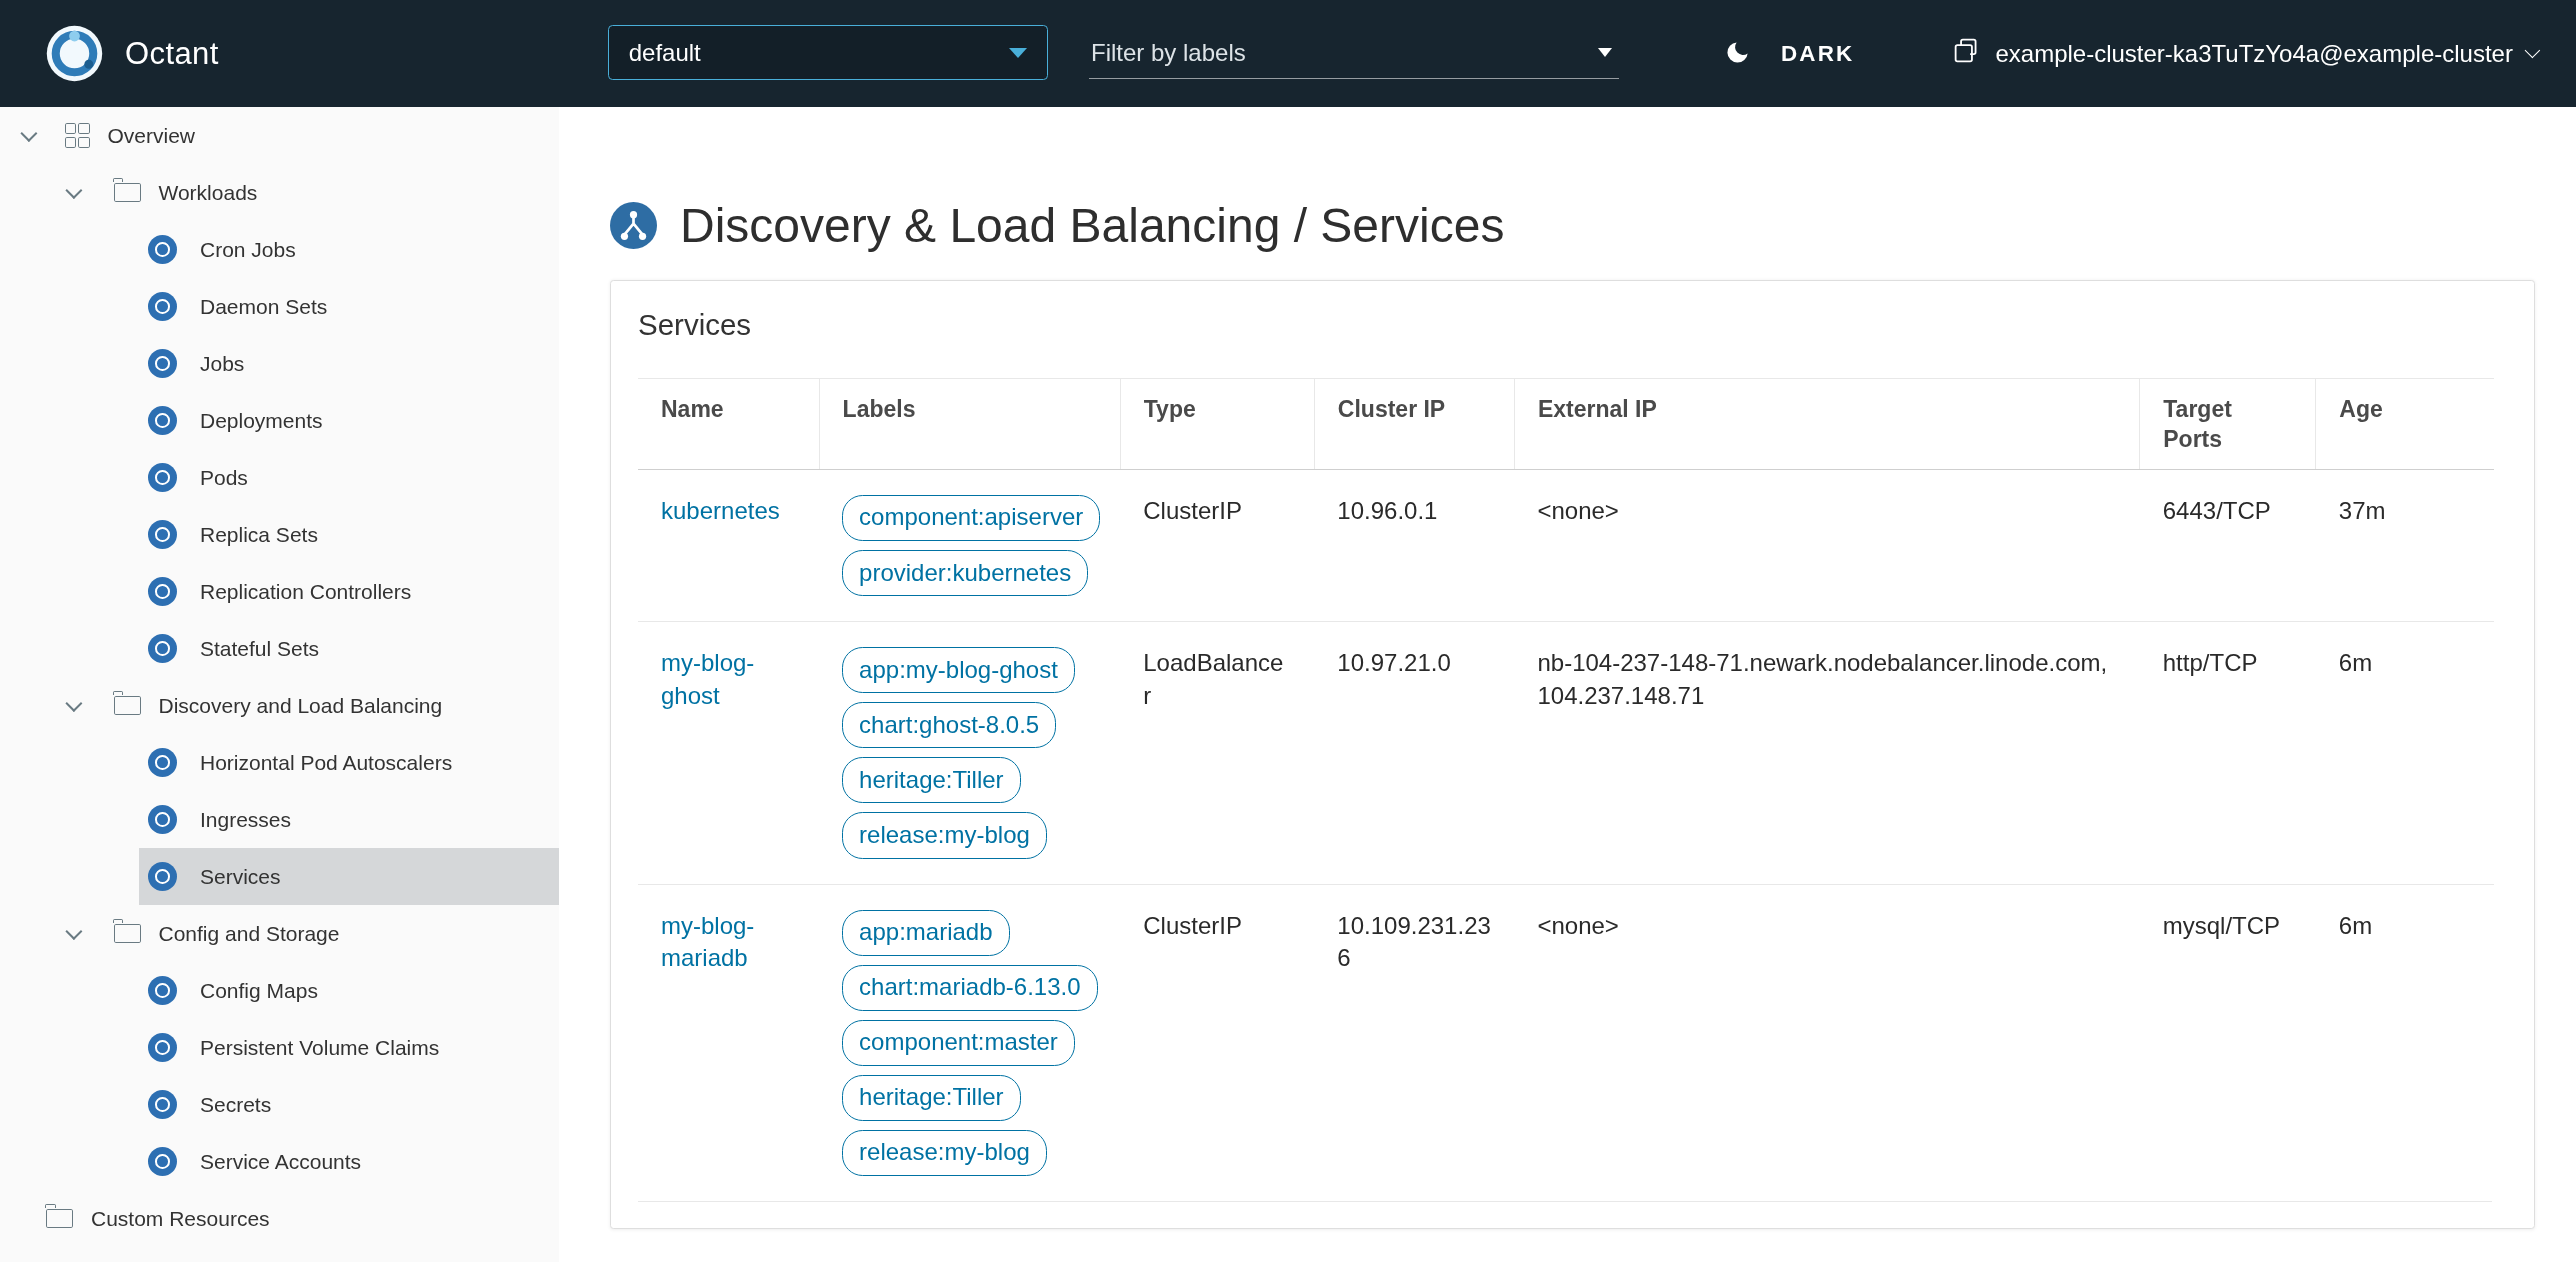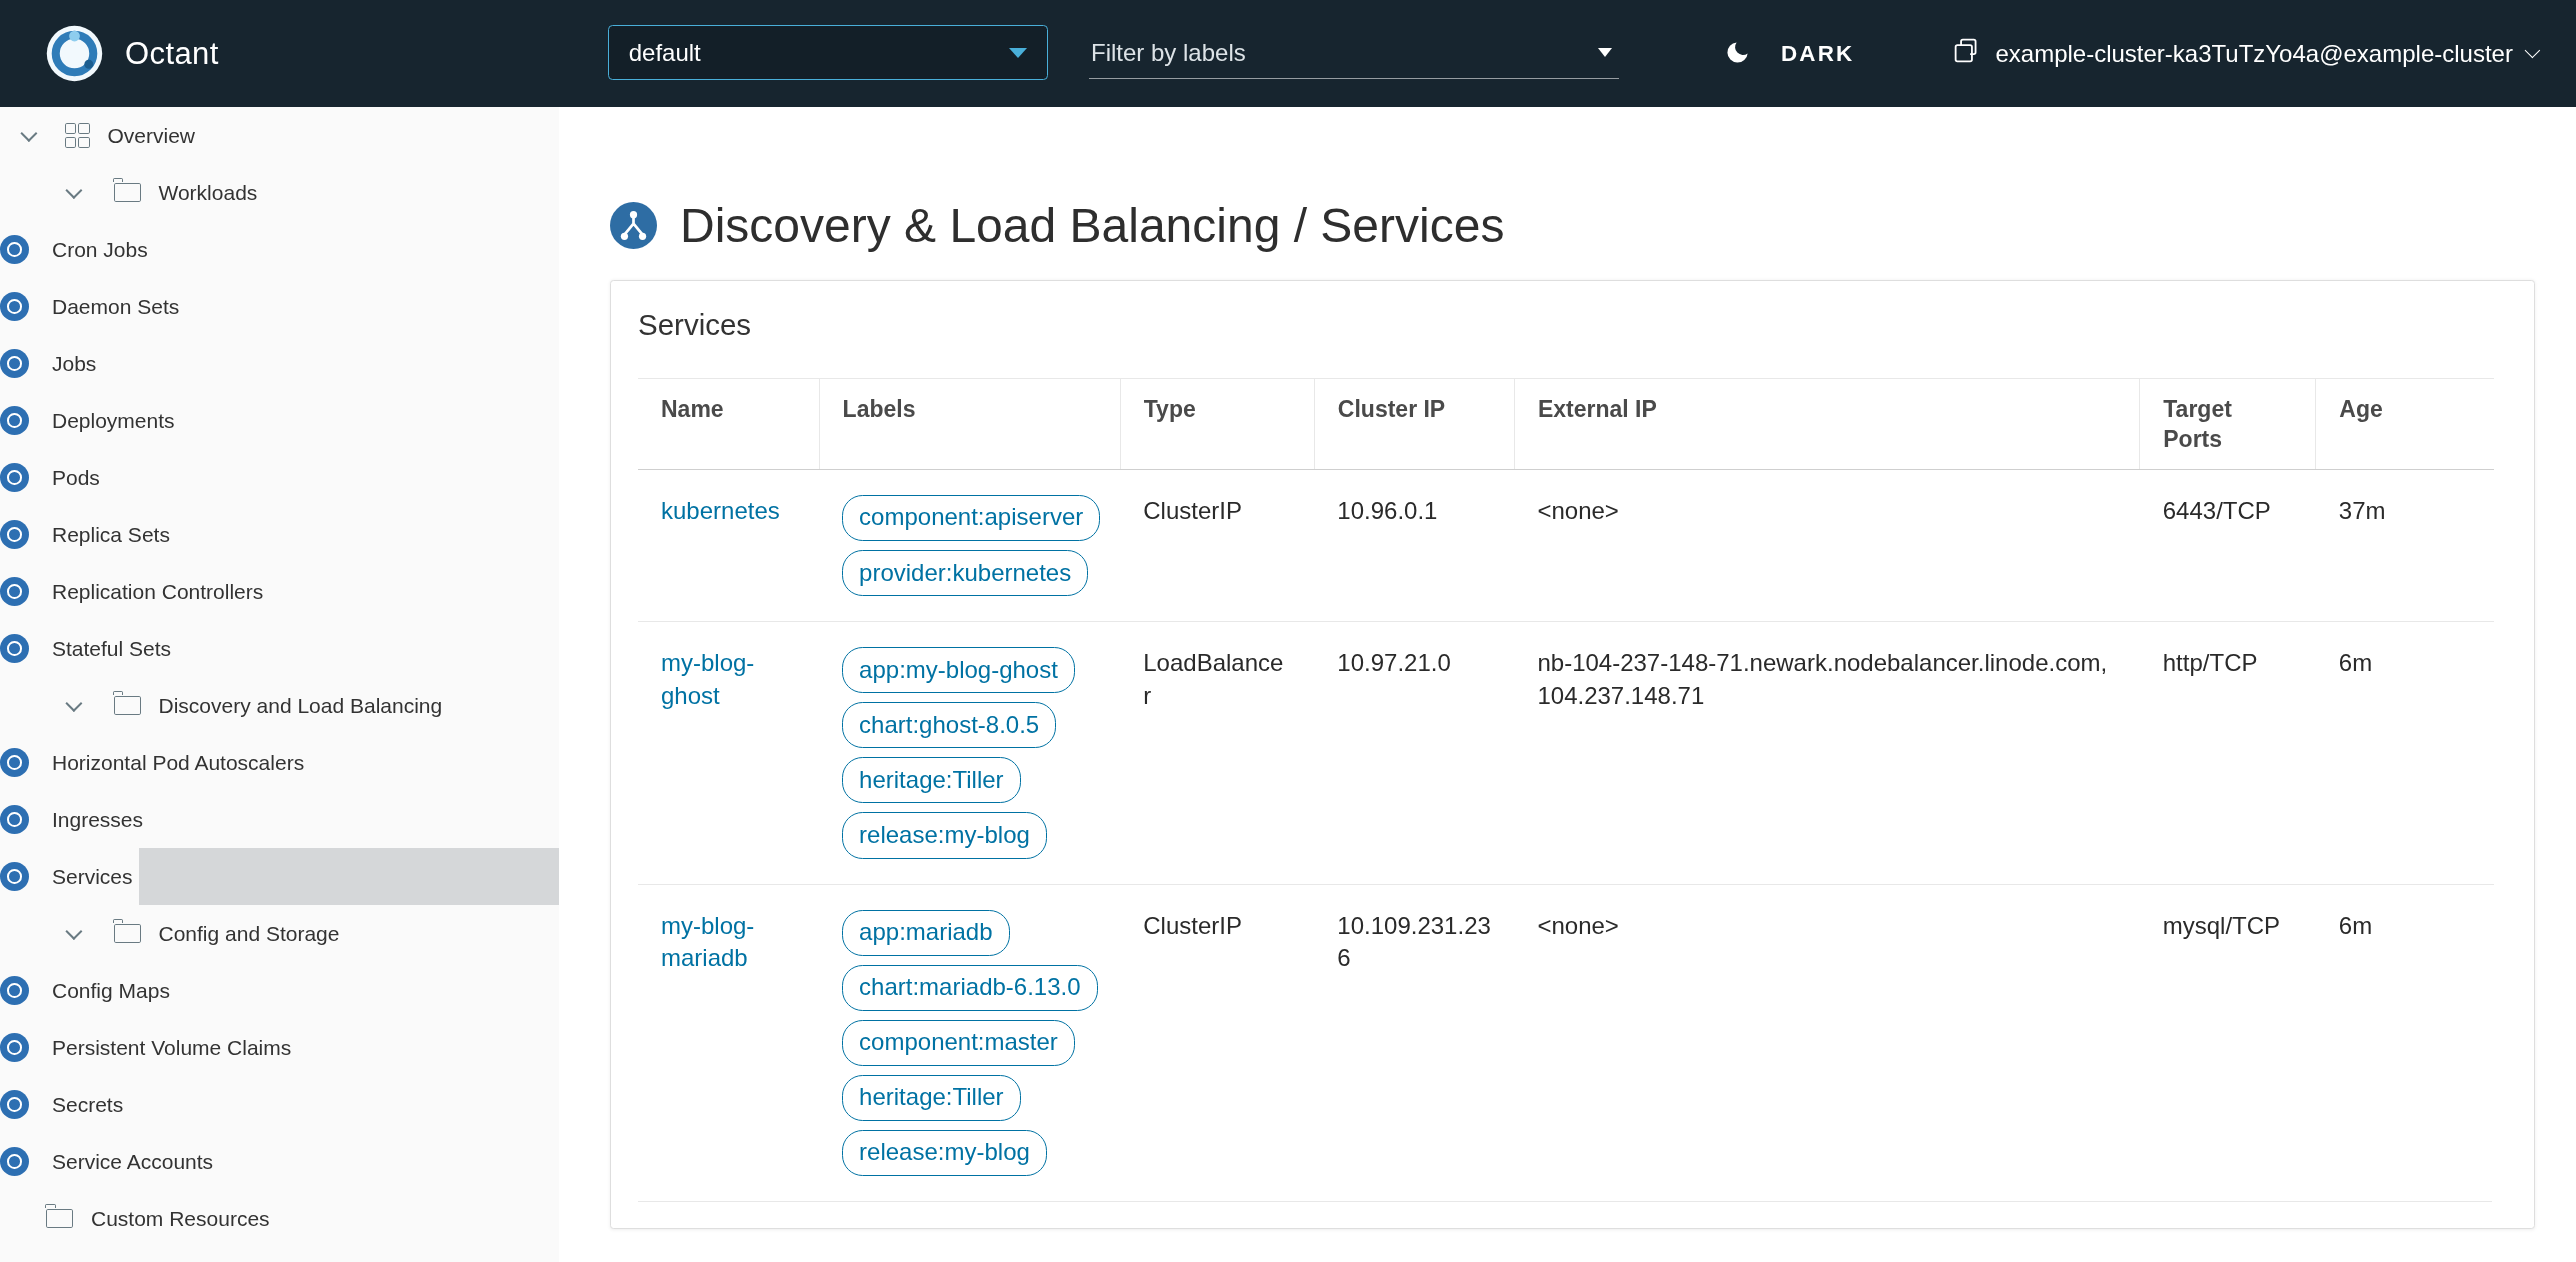--- a/index.html
+++ b/index.html
@@ -38,21 +38,21 @@
   .expander::before{content:"";width:9.8px;height:9.8px;border-right:2.7px solid #697a82;
                     border-bottom:2.7px solid #697a82;transform:rotate(45deg) translate(-1.8px,-1.8px);}
   .nav-root{padding-left:18px;}
   .nav-root .ov-icon{margin-left:25px;}
   .nav-root .nav-label{margin-left:18px;}
   .nav-group{padding-left:63px;}
   .nav-group .folder{margin-left:29px;}
   .nav-group .nav-label{margin-left:18px;}
   .nav-group-collapsed{padding-left:46px;}
   .nav-group-collapsed .nav-label{margin-left:18px;}
-  .nav-leaf{}
+  .nav-leaf{padding-left:148px;}
   .nav-leaf .nav-label{margin-left:23px;}
   .nav-leaf.selected{background:linear-gradient(to right, rgba(0,0,0,0) 139px, #d5d7d9 139px);}
   .folder{width:27px;height:19px;border:1.8px solid #697a82;border-radius:1.8px;position:relative;
           box-sizing:border-box;flex:none;}
   .folder::before{content:"";position:absolute;top:-6.3px;left:-1.8px;width:10.7px;height:4.5px;
                   border:1.8px solid #697a82;border-bottom:0;border-radius:1.8px 1.8px 0 0;box-sizing:border-box;}
   .ov-icon{width:25px;height:25px;flex:none;display:grid;grid-template-columns:1fr 1fr;
            grid-template-rows:1fr 1fr;gap:2.7px;}
   .ov-icon i{border:1.8px solid #697a82;border-radius:1.8px;}
   .k8s-icon{width:29px;height:29px;border-radius:50%;background:#2d6fb2;position:relative;flex:none;}

